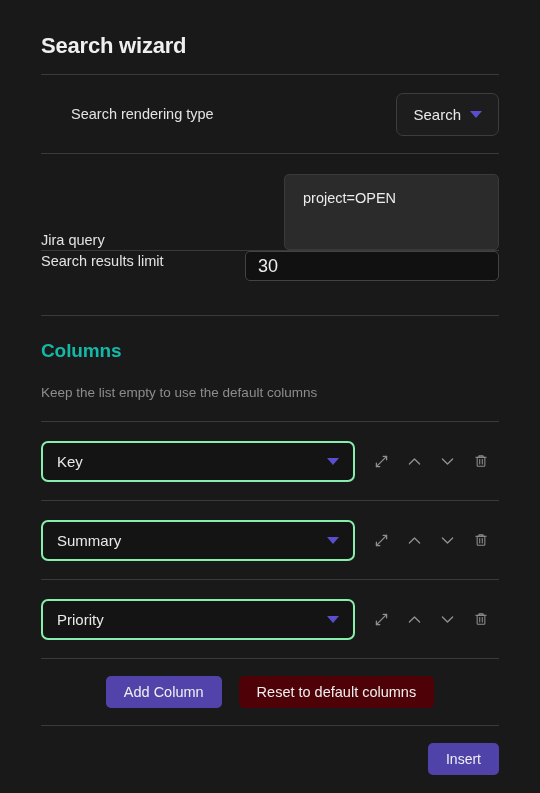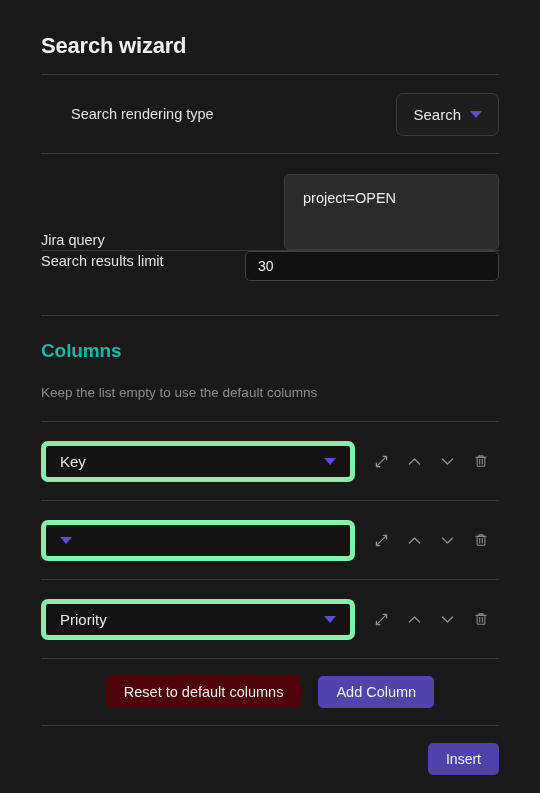--- a/index.html
+++ b/index.html
@@ -109,21 +109,21 @@
     justify-content: space-between;
     height: 64px;
   }
   .limit-input {
     width: 254px;
     height: 30px;
     background: #111111;
     border: 1px solid #434343;
     border-radius: 5px;
     padding: 0 12px;
-    font-size: 14px;
+    font-size: 18px;
     color: #ededed;
     font-family: "Liberation Sans", sans-serif;
     outline: none;
   }
 
   
   .section-head {
     font-size: 19px;
     font-weight: bold;
     color: #14b8a6;
@@ -144,21 +144,21 @@
     display: flex;
     align-items: center;
     height: 78px;
     gap: 0;
   }
   .col-select {
     position: relative;
     width: 314px;
     height: 41px;
     background: #141414;
-    border: 5px solid #86efac;
+    border: 2px solid #86efac;
     border-radius: 7px;
     display: flex;
     align-items: center;
     padding: 0 14px;
     cursor: pointer;
     flex: 0 0 auto;
   }
   .col-select .sel-text {
     font-size: 15px;
     color: #e9e9e9;
@@ -295,20 +295,21 @@
           <rect x="5.2" y="5.2" width="9.6" height="11.4" rx="1"></rect>
           <path d="M8.4 8.2v5.6"></path>
               <path d="M11.6 8.2v5.6"></path>
         </svg>
       </button>
     </div>
   </div>
 <div class="divider"></div>
   <div class="col-row">
     <div class="col-select">
+      <span class="sel-text">Summary</span>
       <span class="caret"></span>
     </div>
     <div class="col-actions">
       <button class="icon-btn" title="expand">
         <svg width="17" height="17" viewBox="0 0 20 20" fill="none" stroke="#8f8f8f" stroke-width="1.5" stroke-linecap="round" stroke-linejoin="round">
           <path d="M12 4h4v4"></path>
               <path d="M16 4l-12 12"></path>
               <path d="M8 16H4v-4"></path>
         </svg>
       </button>
@@ -365,22 +366,22 @@
           <path d="M8.4 8.2v5.6"></path>
               <path d="M11.6 8.2v5.6"></path>
         </svg>
       </button>
     </div>
   </div>
 <div class="divider"></div>
     </div>
 
   <div class="btn-row">
+    <button class="btn btn-primary">Add Column</button>
     <button class="btn btn-danger">Reset to default columns</button>
-    <button class="btn btn-primary">Add Column</button>
   </div>
 
   <div class="divider"></div>
 
   <div class="footer">
     <button class="btn-insert">Insert</button>
   </div>
 
 </div>
 

